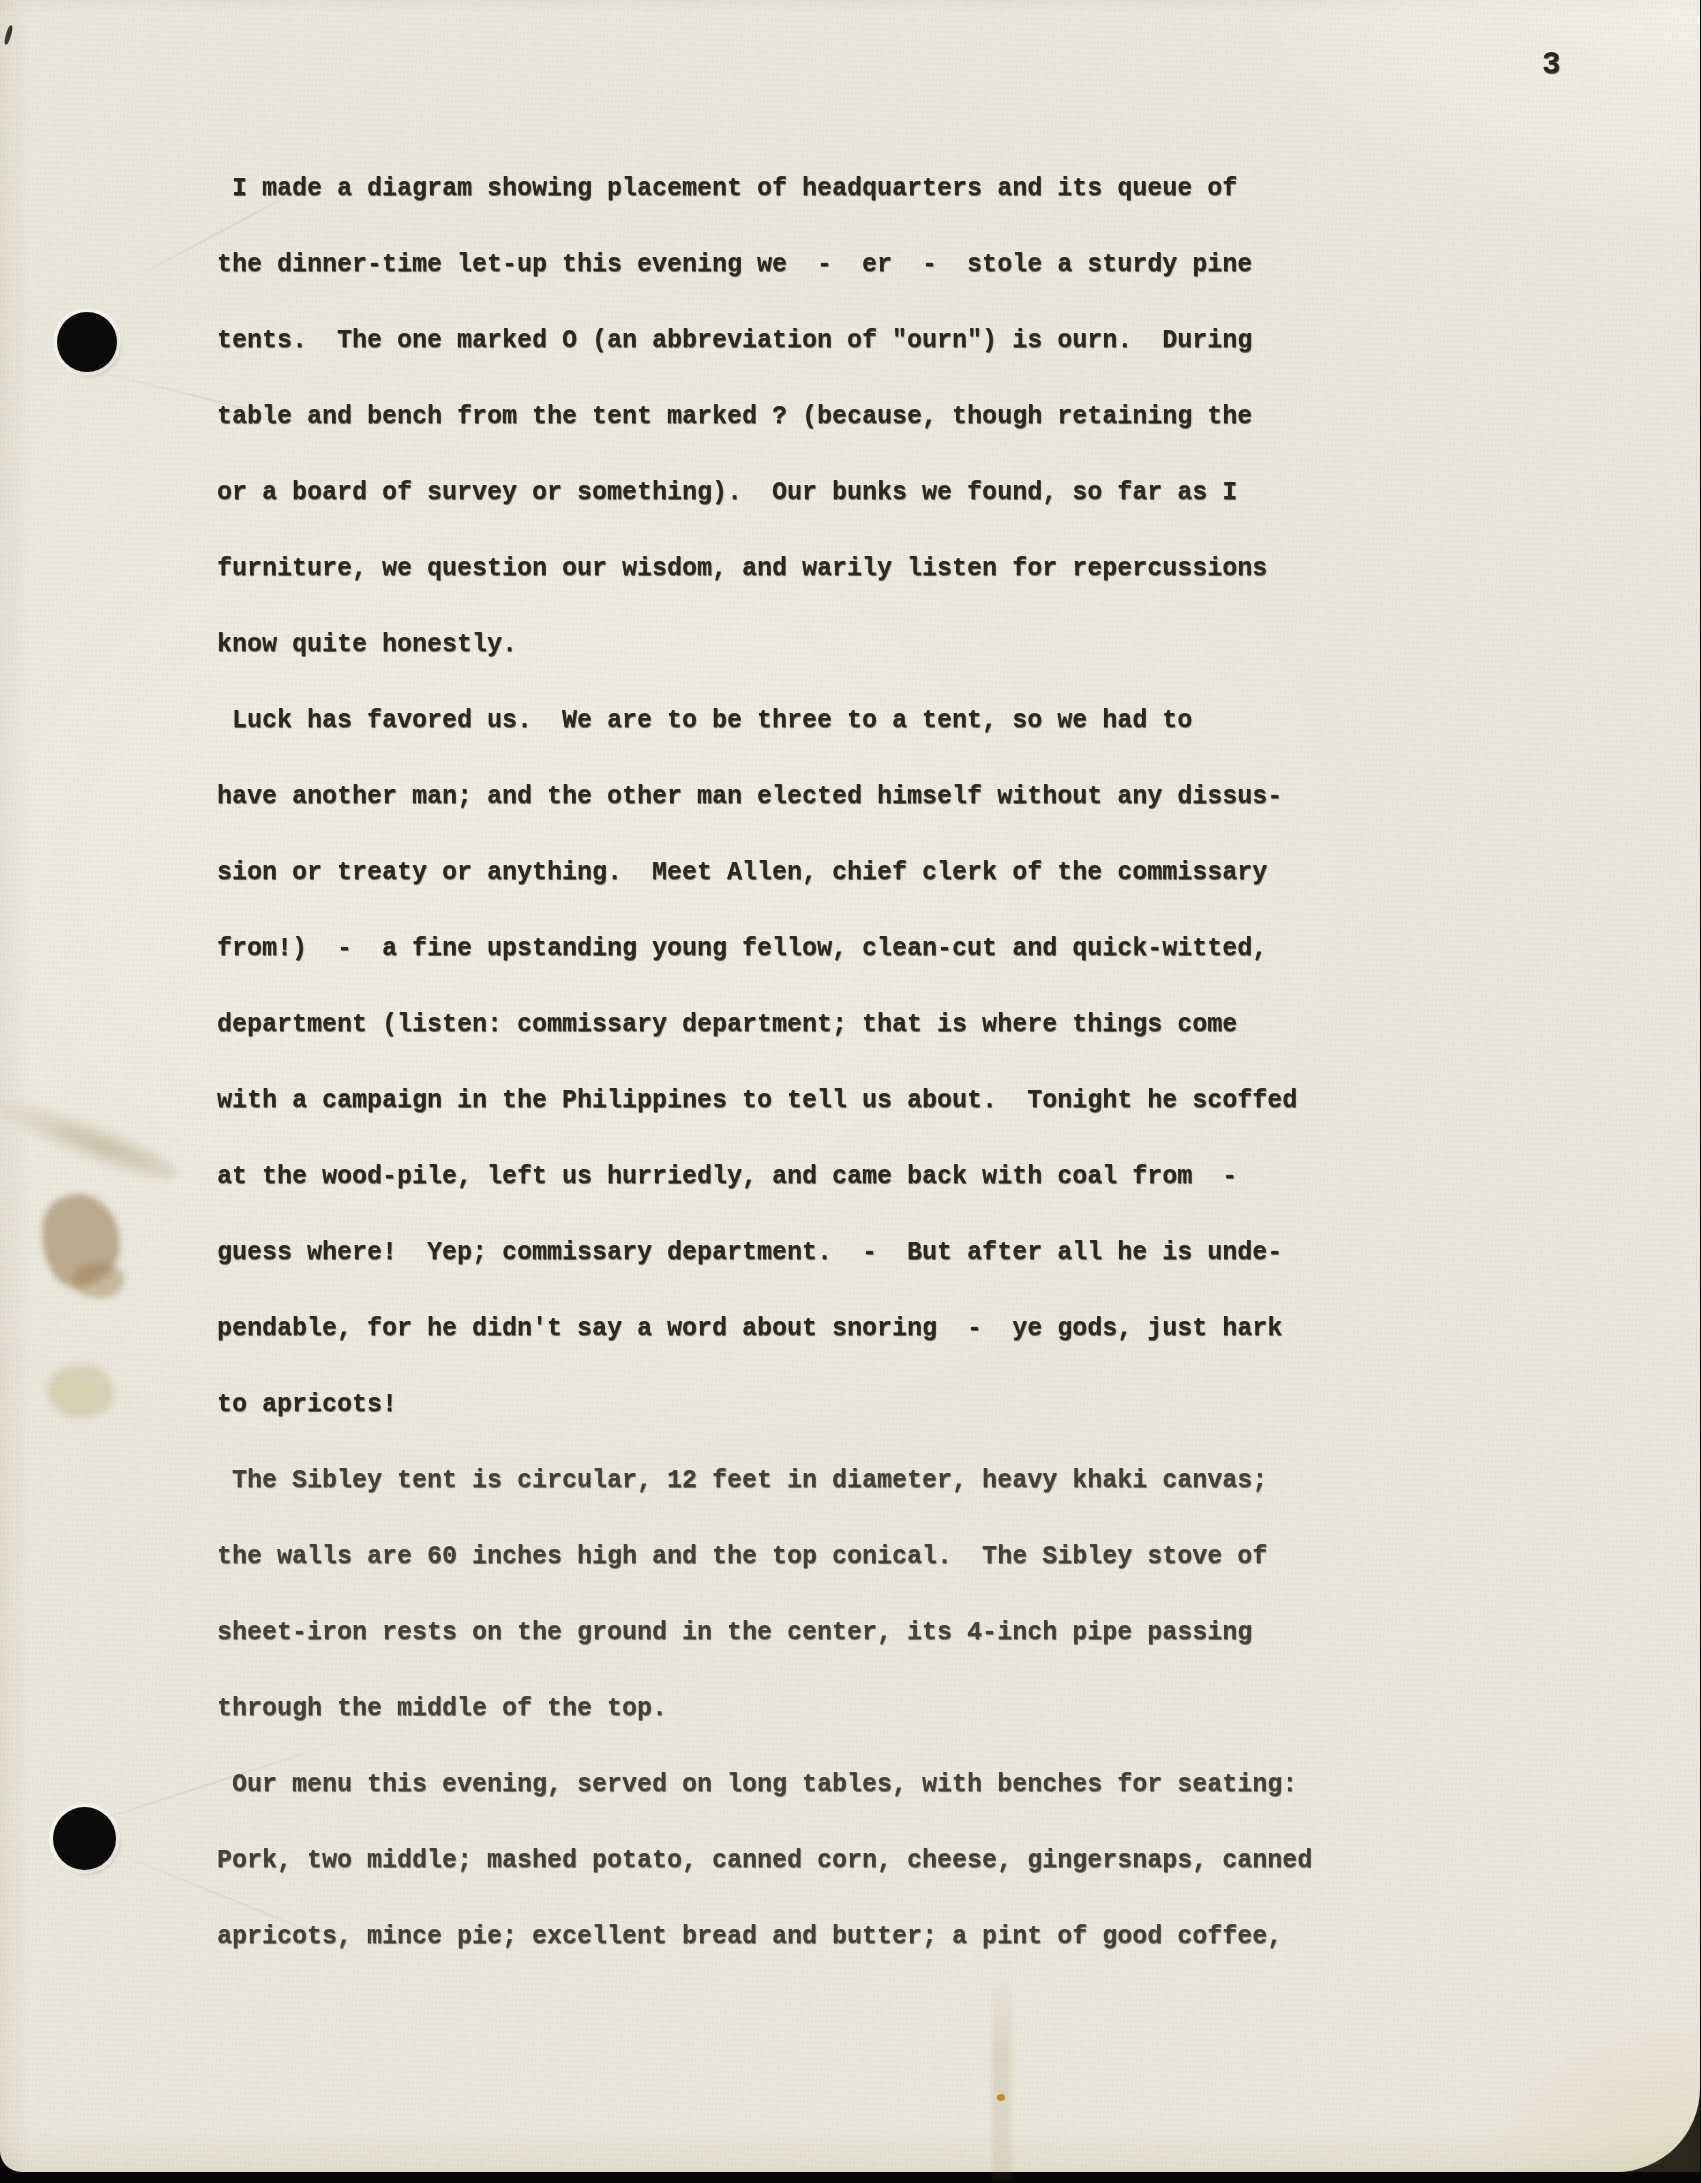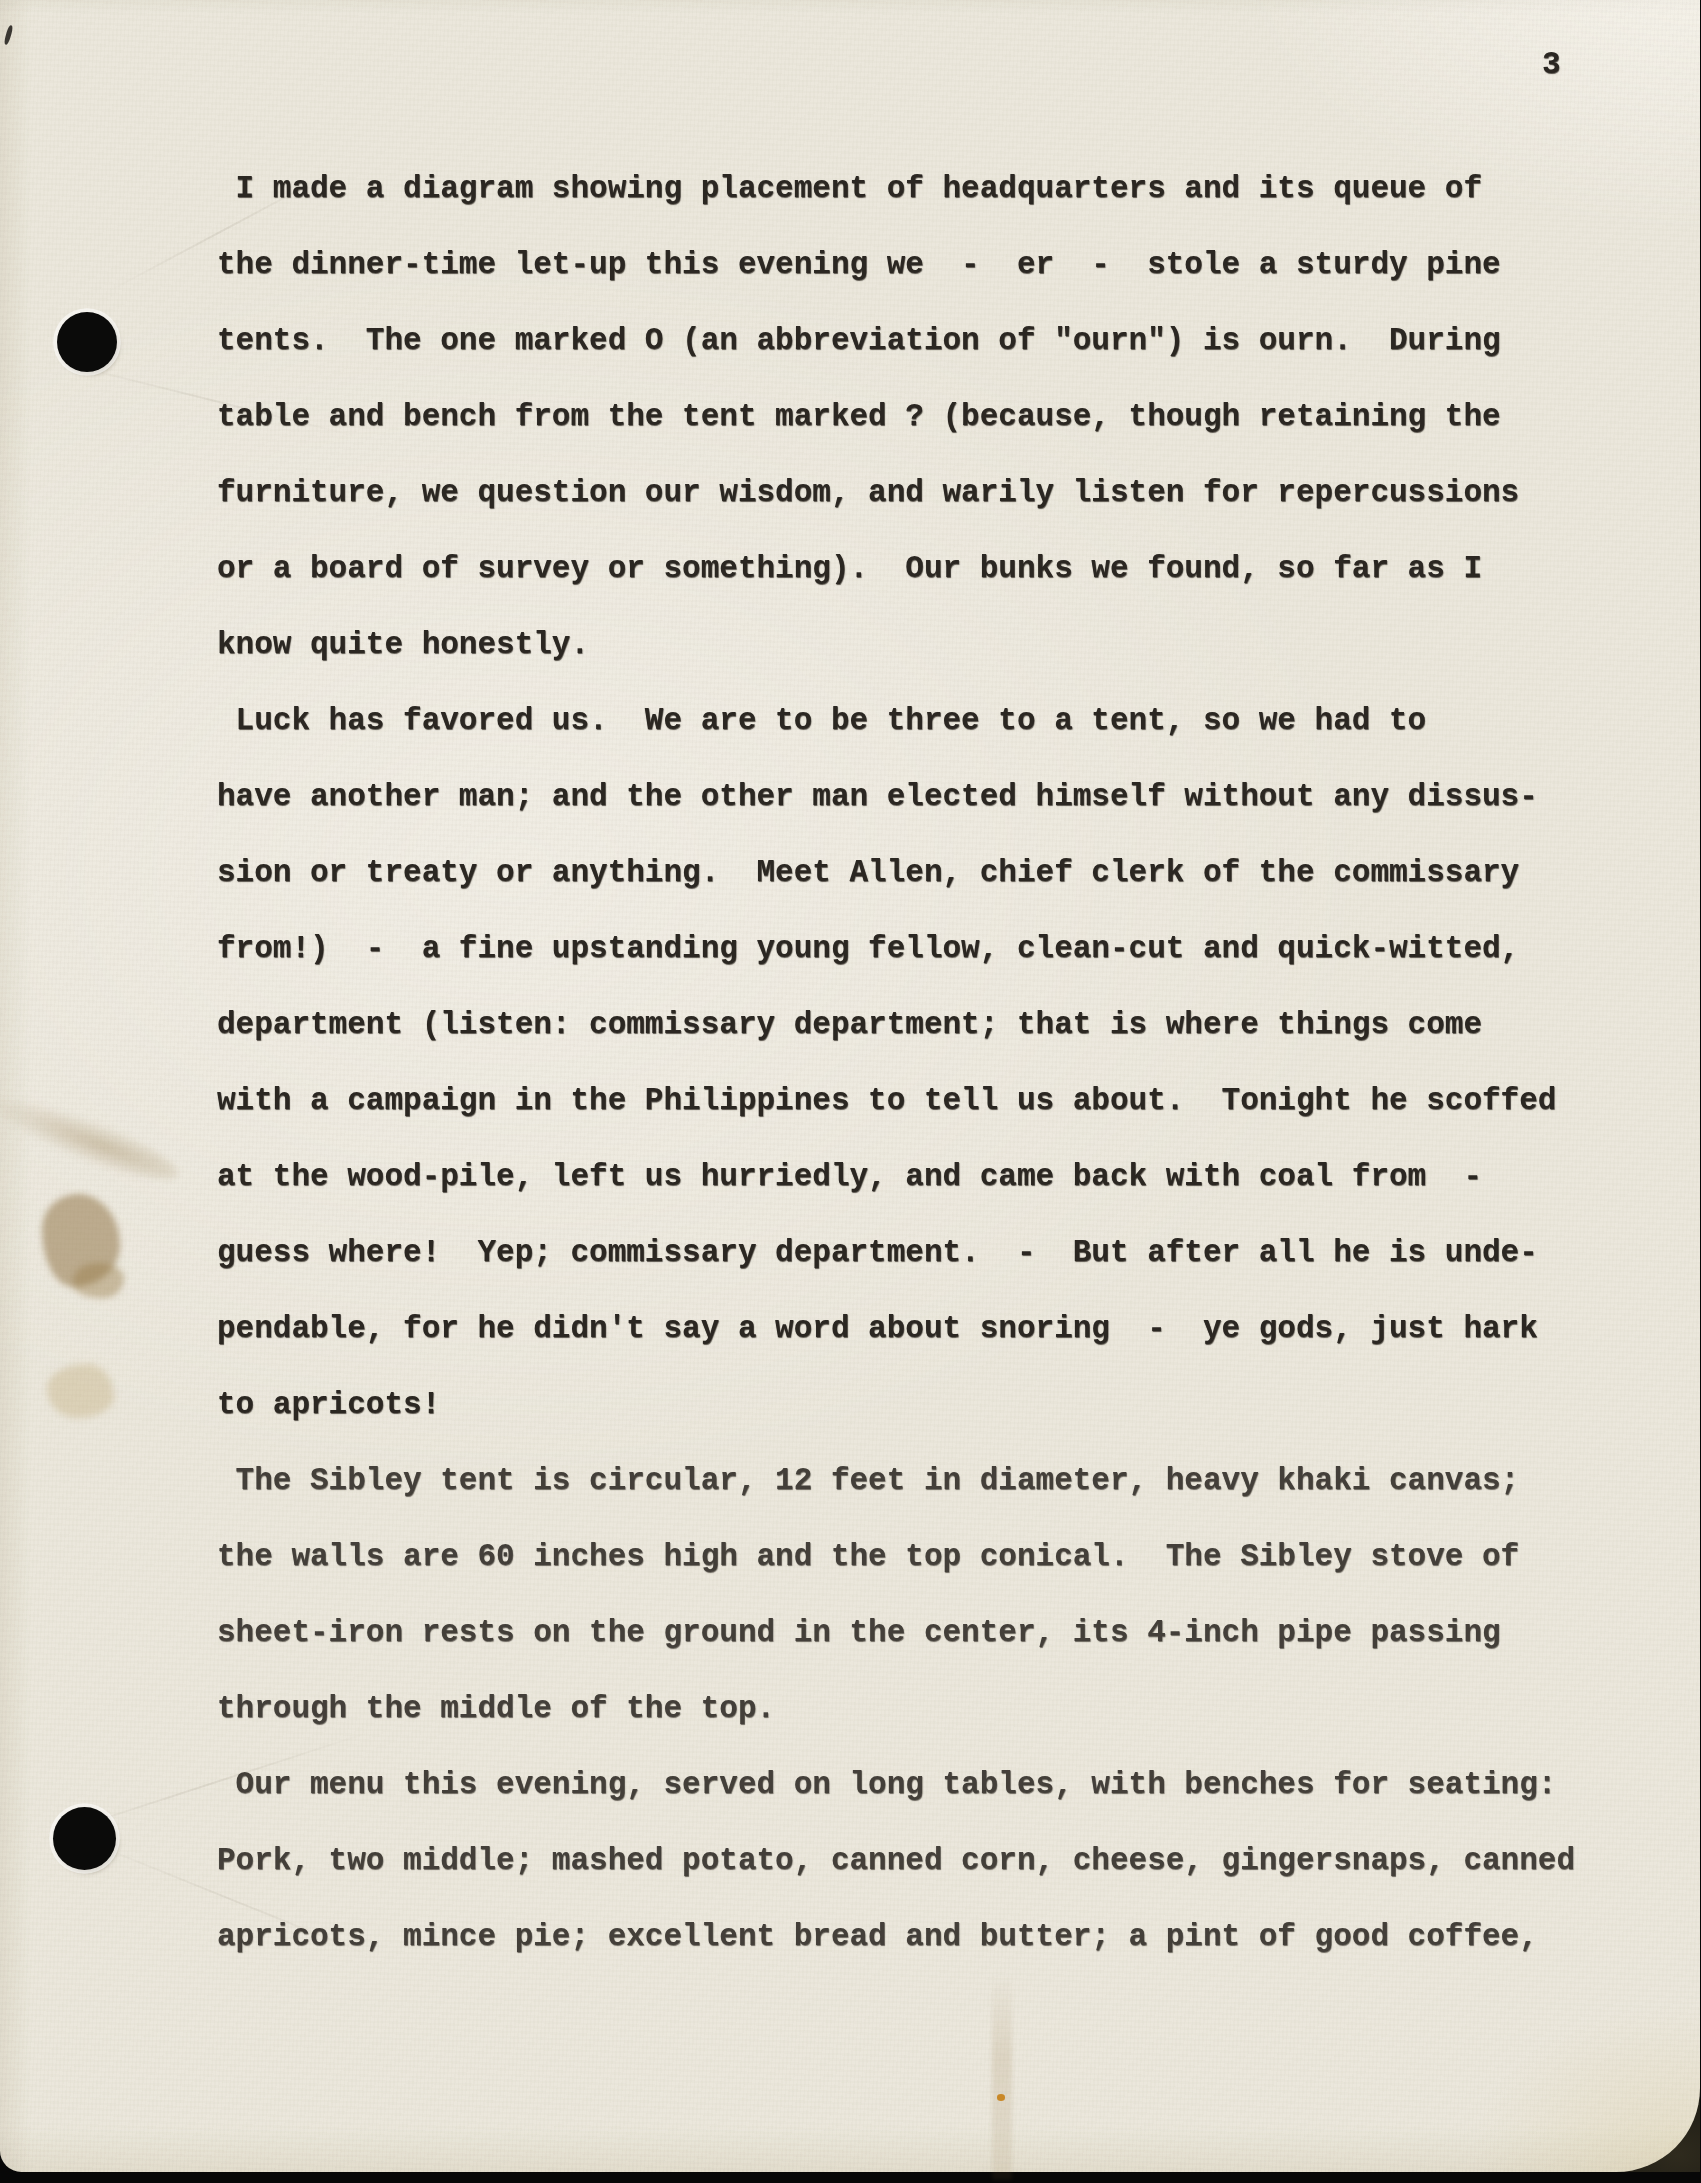--- a/index.html
+++ b/index.html
@@ -61,21 +61,21 @@
   .mark-topleft{left:6.1px;top:24.5px;width:5.4px;height:20px;background:#3a3732;border-radius:40%;transform:rotate(16deg);}
 
   
   .page-number{
     position:absolute;left:1542px;top:47px;
     font-size:31px;font-weight:700;color:#2b2username2722;color:#2b2722;
     text-shadow:0.5px 0.5px 1px rgba(38,32,26,0.8);
   }
   .text-block{
     position:absolute;left:217px;top:151px;width:1424px;
-    font-size:31px;font-weight:700;color:#2b2722;
+    font-size:25px;font-weight:700;color:#2b2722;
     filter:blur(0.3px);
   }
   .tline{
     white-space:pre;height:76px;line-height:76px;
     text-shadow:0.5px 0.5px 1px rgba(38,32,26,0.75);
   }
   .tline.p2, .tline.p3{opacity:0.87;}
 </style>
 </head>
 <body>
@@ -86,22 +86,22 @@
   <div class="crease crease-3"></div>
   <div class="crease crease-4"></div>
 
   <div class="page-number">3</div>
 
   <main class="text-block">
       <div class="tline p0"> I made a diagram showing placement of headquarters and its queue of</div>
       <div class="tline p0">the dinner-time let-up this evening we  -  er  -  stole a sturdy pine</div>
       <div class="tline p0">tents.  The one marked O (an abbreviation of "ourn") is ourn.  During</div>
       <div class="tline p0">table and bench from the tent marked ? (because, though retaining the</div>
+      <div class="tline p0">or a board of survey or something).  Our bunks we found, so far as I</div>
       <div class="tline p0">furniture, we question our wisdom, and warily listen for repercussions</div>
-      <div class="tline p0">or a board of survey or something).  Our bunks we found, so far as I</div>
       <div class="tline p0">know quite honestly.</div>
       <div class="tline p1"> Luck has favored us.  We are to be three to a tent, so we had to</div>
       <div class="tline p1">have another man; and the other man elected himself without any dissus-</div>
       <div class="tline p1">sion or treaty or anything.  Meet Allen, chief clerk of the commissary</div>
       <div class="tline p1">from!)  -  a fine upstanding young fellow, clean-cut and quick-witted,</div>
       <div class="tline p1">department (listen: commissary department; that is where things come</div>
       <div class="tline p1">with a campaign in the Philippines to tell us about.  Tonight he scoffed</div>
       <div class="tline p1">at the wood-pile, left us hurriedly, and came back with coal from  -</div>
       <div class="tline p1">guess where!  Yep; commissary department.  -  But after all he is unde-</div>
       <div class="tline p1">pendable, for he didn't say a word about snoring  -  ye gods, just hark</div>

